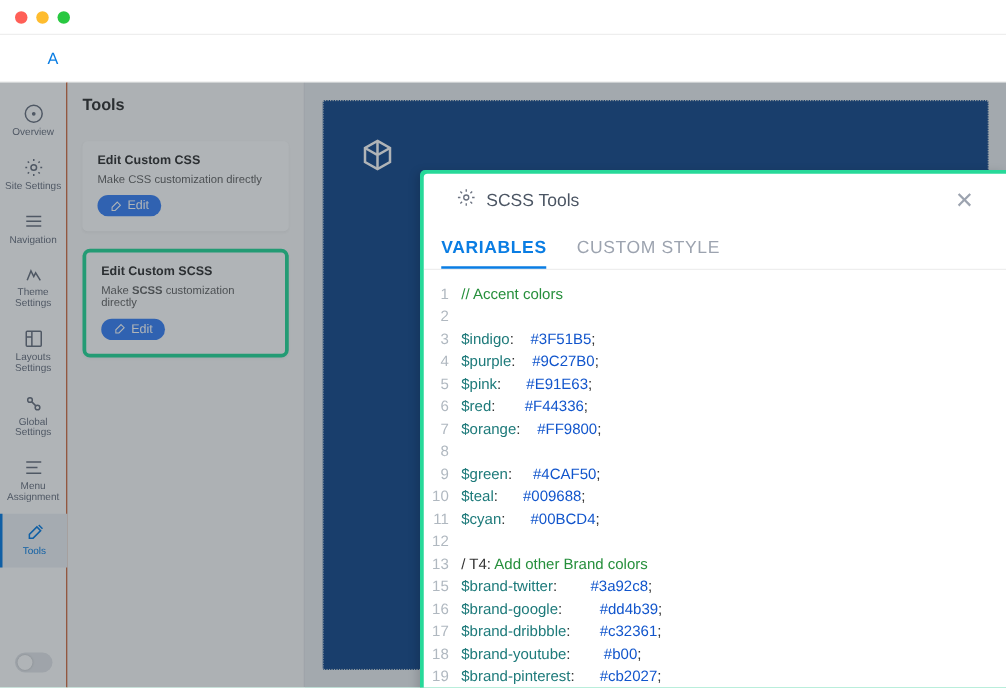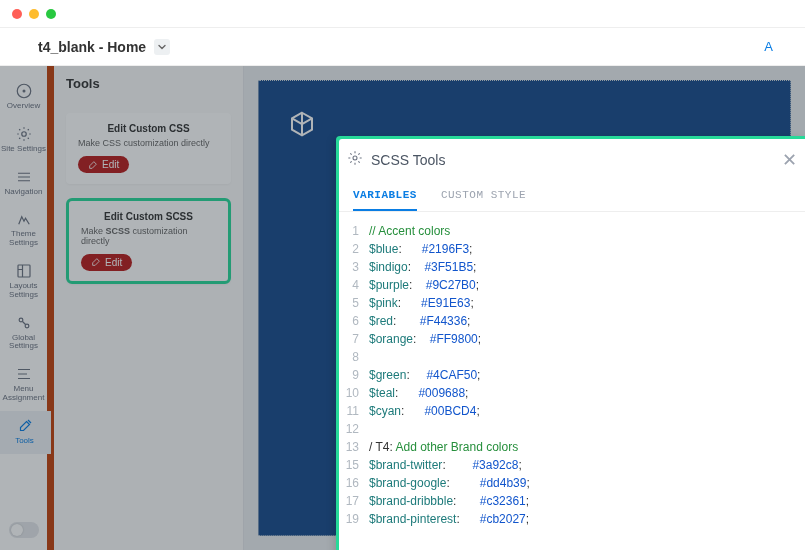--- a/index.html
+++ b/index.html
@@ -9,75 +9,67 @@
 .mac-dot { width: 10px; height: 10px; border-radius: 50%; margin-right: 7px; }
 .mac-dot.red { background: #ff5f57; }
 .mac-dot.yellow { background: #febc2e; }
 .mac-dot.green { background: #28c840; }
 .top-bar { height: 38px; display: flex; align-items: center; justify-content: space-between; padding: 0 32px 0 38px; background: #fff; border-bottom: 1px solid #eee; }
 .top-bar .title-wrap { display: flex; align-items: center; gap: 8px; }
 .top-bar .title { font-size: 14px; font-weight: 600; color: #333; }
 .chev { display: inline-flex; width: 16px; height: 16px; align-items: center; justify-content: center; background: #edf0f2; border-radius: 3px; color: #666; }
 .top-right { font-size: 13px; color: #0a7de3; }
 .workspace { flex: 1; display: flex; position: relative; background: #eceff1; }
-.left-rail { width: 54px; background: #fff; border-right: 7px solid #c2410c; display: flex; flex-direction: column; align-items: center; padding-top: 10px; }
+.left-rail { width: 54px; background: #fff; border-right: 1px solid #c2410c; display: flex; flex-direction: column; align-items: center; padding-top: 10px; }
 .rail-item { width: 54px; padding: 6px 0 8px 0; display: flex; flex-direction: column; align-items: center; gap: 2px; cursor: pointer; }
 .rail-item .ri-label { font-size: 8px; color: #6b7280; text-align: center; line-height: 1.1; padding: 0 2px; }
 .rail-item svg { color: #6b7280; }
 .rail-item.active { background: #eef2f6; border-left: 2px solid #0a7de3; }
 .rail-item.active svg, .rail-item.active .ri-label { color: #0a7de3; }
 .rail-toggle { margin-top: auto; margin-bottom: 12px; width: 30px; height: 16px; border-radius: 999px; background: #e5e7eb; position: relative; }
 .rail-toggle::after { content: ""; position: absolute; left: 2px; top: 2px; width: 12px; height: 12px; background: #fff; border-radius: 50%; box-shadow: 0 0 2px rgba(0,0,0,0.2); }
 .side-panel { width: 190px; background: #fafafa; border-right: 1px solid #e5e7eb; padding: 10px 12px; display: flex; flex-direction: column; gap: 14px; }
 .side-panel h2 { font-size: 13px; font-weight: 700; color: #333; margin-bottom: 8px; }
 .card { background: #fff; border-radius: 4px; padding: 10px 12px; box-shadow: 0 1px 2px rgba(0,0,0,0.04); }
 .card.highlight { border: 3px solid #27d999; border-radius: 6px; }
-.card .card-title { font-size: 10px; font-weight: 700; color: #333; text-align: center; }
+.card .card-title { font-size: 10px; font-weight: 700; color: #333; }
 .card .card-desc { font-size: 9px; color: #666; margin-top: 4px; }
 .card .card-desc b { font-weight: 700; }
-.edit-btn { margin-top: 8px; display: inline-flex; align-items: center; gap: 4px; background: #b91c1c; color: #fff; font-size: 10px; padding: 3px 10px; border-radius: 999px; border: none; cursor: pointer; }
+.edit-btn { margin-top: 8px; display: inline-flex; align-items: center; gap: 4px; background: #3b82f6; color: #fff; font-size: 10px; padding: 3px 10px; border-radius: 999px; border: none; cursor: pointer; }
 .main-stage { flex: 1; position: relative; overflow: hidden; }
 .stage-inner { position: absolute; inset: 14px; background: #184a8c; border: 1px dotted #cfd8dc; border-radius: 2px; }
 .stage-logo { position: absolute; top: 28px; left: 28px; color: #fff; }
 .overlay { position: absolute; inset: 0; background: rgba(30,40,50,0.35); pointer-events: none; z-index: 5; }
 .modal-border { position: absolute; top: 70px; right: 0; width: 469px; height: 480px; background: #27d999; border-radius: 4px 0 0 4px; z-index: 10; pointer-events: auto; box-shadow: -2px 2px 8px rgba(0,0,0,0.15); }
 .modal { position: absolute; top: 3px; left: 3px; right: 0; bottom: 3px; background: #fff; border-radius: 3px 0 0 3px; display: flex; flex-direction: column; overflow: hidden; }
-.modal-header { display: flex; align-items: center; padding: 10px 8px; }
+.modal-header { display: flex; align-items: center; padding: 10px 26px; }
 .modal-header .gear { color: #6b7280; margin-right: 8px; }
 .modal-title { font-size: 14px; color: #4b5563; }
 .modal-close { margin-left: auto; color: #9ca3af; cursor: pointer; font-size: 18px; }
 .modal-tabs { display: flex; gap: 24px; padding: 0 14px; border-bottom: 1px solid #eee; }
-.mtab { font-size: 11px; letter-spacing: 0.5px; color: #9ca3af; padding: 8px 0; cursor: pointer; font-family: Liberation Mono, monospace; }
+.mtab { font-size: 14px; letter-spacing: 0.5px; color: #9ca3af; padding: 8px 0; cursor: pointer; }
 .mtab.active { color: #0a7de3; font-weight: 600; border-bottom: 2px solid #0a7de3; }
 .code-scroll { flex: 1; overflow: auto; padding: 10px 0; }
 .code { font-family: "SFMono-Regular", Consolas, "Liberation Mono", Menlo, monospace; font-size: 12px; line-height: 18px; }
 .code-line { display: flex; white-space: pre; }
 .ln { width: 30px; text-align: right; color: #b0b8c0; padding-right: 10px; user-select: none; }
 .c-green { color: #268f3c; }
 .c-teal { color: #1d7a7a; }
 .c-blue { color: #1155cc; }
 .c-black { color: #333; }
 </style>
 </head>
 <body>
 <div class="window">
   <div class="mac-bar">
     <div class="mac-dot red"></div>
     <div class="mac-dot yellow"></div>
     <div class="mac-dot green"></div>
   </div>
   <div class="top-bar">
-    <div class="title-wrap">
-      <span class="title">t4_blank - Home</span>
-      <span class="chev">
-        <svg width="10" height="10" viewBox="0 0 10 10">
-            <path d="M2 3.5 L5 6.5 L8 3.5" fill="none" stroke="currentColor" stroke-width="1.4" stroke-linecap="round" stroke-linejoin="round"></path>
-          </svg>
-      </span>
-    </div>
     <span class="top-right">A</span>
   </div>
   <div class="workspace">
     <div class="left-rail">
       <div class="rail-item">
         <svg width="18" height="18" viewBox="0 0 24 24" fill="none" stroke="currentColor" stroke-width="1.6">
             <circle cx="12" cy="12" r="9"></circle>
             <circle cx="12" cy="12" r="1.2" fill="currentColor"></circle>
           </svg>
         <span class="ri-label">Overview</span>
@@ -183,35 +175,36 @@
           <span class="modal-title">SCSS Tools</span>
           <span class="modal-close">✕</span>
         </div>
         <div class="modal-tabs">
           <div class="mtab active">VARIABLES</div>
           <div class="mtab">CUSTOM STYLE</div>
         </div>
         <div class="code-scroll">
           <div class="code" id="code-block">
               <div class="code-line"><span class="ln">1</span><span><span class="c-green">// Accent colors</span></span></div>
-              <div class="code-line"><span class="ln">2</span><span><span class="c-teal">$blue</span><span class="c-black">:      </span><span class="c-blue">#2196F3</span><span class="c-black">;</span></span></div>
+              <div class="code-line"><span class="ln">2</span></div>
               <div class="code-line"><span class="ln">3</span><span><span class="c-teal">$indigo</span><span class="c-black">:    </span><span class="c-blue">#3F51B5</span><span class="c-black">;</span></span></div>
               <div class="code-line"><span class="ln">4</span><span><span class="c-teal">$purple</span><span class="c-black">:    </span><span class="c-blue">#9C27B0</span><span class="c-black">;</span></span></div>
               <div class="code-line"><span class="ln">5</span><span><span class="c-teal">$pink</span><span class="c-black">:      </span><span class="c-blue">#E91E63</span><span class="c-black">;</span></span></div>
               <div class="code-line"><span class="ln">6</span><span><span class="c-teal">$red</span><span class="c-black">:       </span><span class="c-blue">#F44336</span><span class="c-black">;</span></span></div>
               <div class="code-line"><span class="ln">7</span><span><span class="c-teal">$orange</span><span class="c-black">:    </span><span class="c-blue">#FF9800</span><span class="c-black">;</span></span></div>
               <div class="code-line"><span class="ln">8</span></div>
               <div class="code-line"><span class="ln">9</span><span><span class="c-teal">$green</span><span class="c-black">:     </span><span class="c-blue">#4CAF50</span><span class="c-black">;</span></span></div>
               <div class="code-line"><span class="ln">10</span><span><span class="c-teal">$teal</span><span class="c-black">:      </span><span class="c-blue">#009688</span><span class="c-black">;</span></span></div>
               <div class="code-line"><span class="ln">11</span><span><span class="c-teal">$cyan</span><span class="c-black">:      </span><span class="c-blue">#00BCD4</span><span class="c-black">;</span></span></div>
               <div class="code-line"><span class="ln">12</span><span>&nbsp;</span></div>
               <div class="code-line"><span class="ln">13</span><span><span class="c-black">/ T4: </span><span class="c-green">Add other Brand colors</span></span></div>
               <div class="code-line"><span class="ln">15</span><span><span class="c-teal">$brand-twitter</span><span class="c-black">:        </span><span class="c-blue">#3a92c8</span><span class="c-black">;</span></span></div>
               <div class="code-line"><span class="ln">16</span><span><span class="c-teal">$brand-google</span><span class="c-black">:         </span><span class="c-blue">#dd4b39</span><span class="c-black">;</span></span></div>
               <div class="code-line"><span class="ln">17</span><span><span class="c-teal">$brand-dribbble</span><span class="c-black">:       </span><span class="c-blue">#c32361</span><span class="c-black">;</span></span></div>
+              <div class="code-line"><span class="ln">18</span><span><span class="c-teal">$brand-youtube</span><span class="c-black">:        </span><span class="c-blue">#b00</span><span class="c-black">;</span></span></div>
               <div class="code-line"><span class="ln">19</span><span><span class="c-teal">$brand-pinterest</span><span class="c-black">:      </span><span class="c-blue">#cb2027</span><span class="c-black">;</span></span></div>
             </div>
         </div>
 
       </div>
     </div>
 
   </div>
 </div>
 

